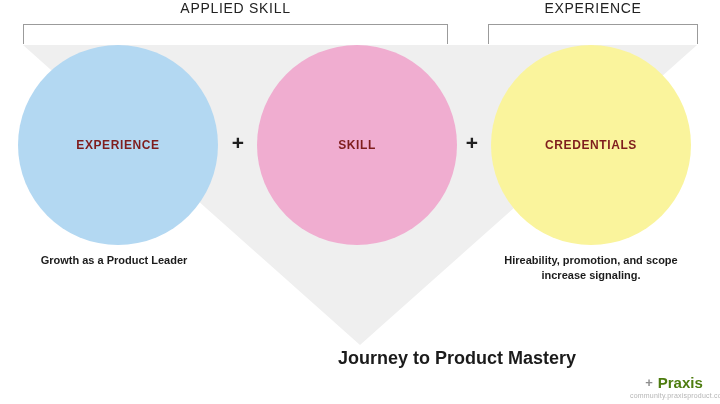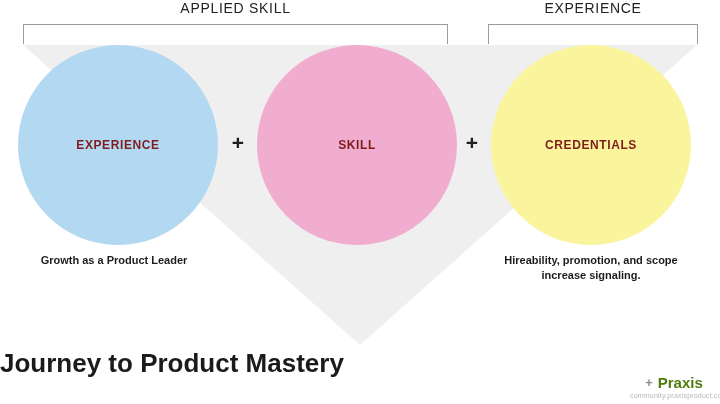--- a/index.html
+++ b/index.html
@@ -101,22 +101,22 @@
   .description-1 { left: 4px; }
   .description-2 { left: 247px; }
   .description-3 { left: 481px; }
 
   
   .title {
     position: absolute;
     top: 348px;
     left: 0;
     width: 576px;
-    text-align: left;
-    font-size: 26px;
+    text-align: right;
+    font-size: 18px;
     font-weight: 700;
     color: #1b1b1b;
     z-index: 2;
   }
 
   
   .brand {
     position: absolute;
     left: 630px;
     top: 374px;

